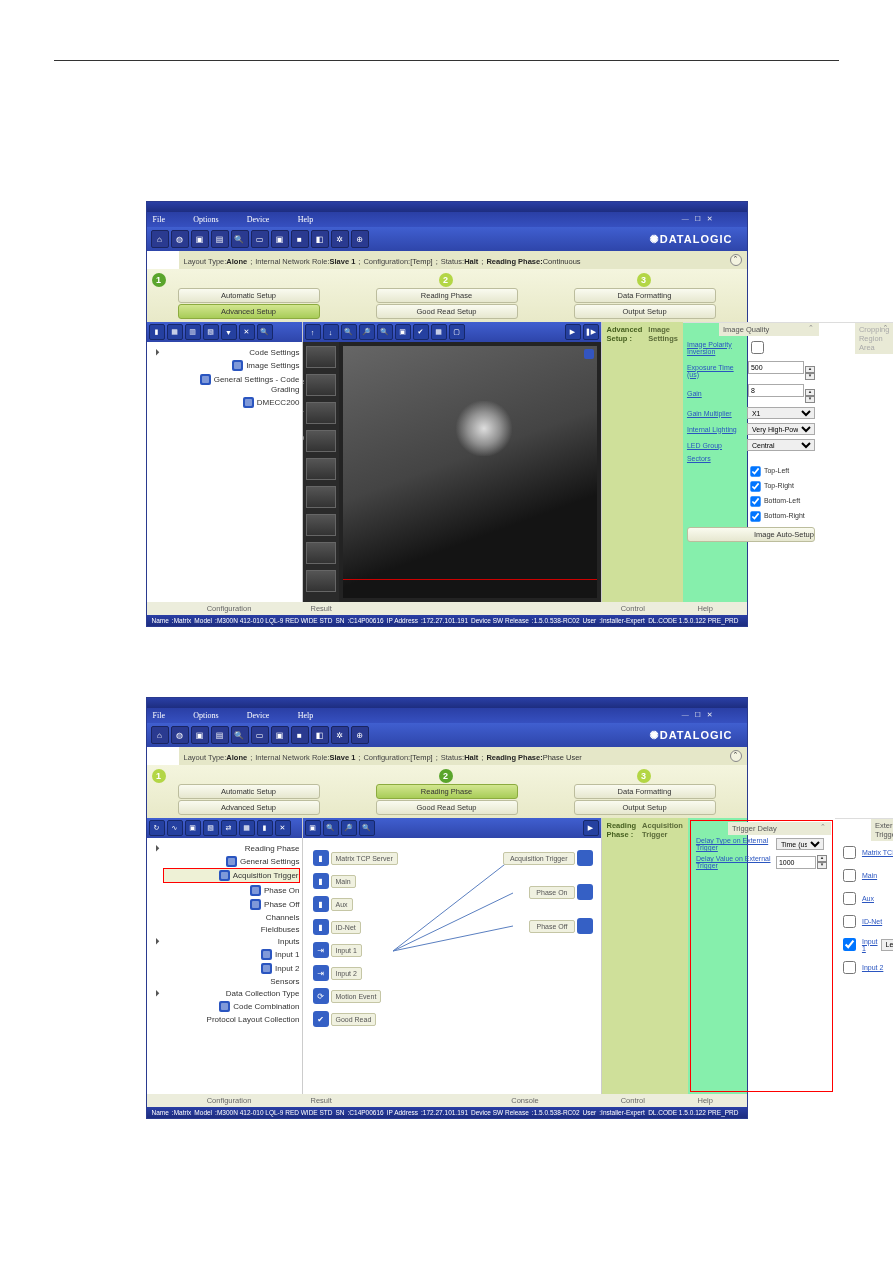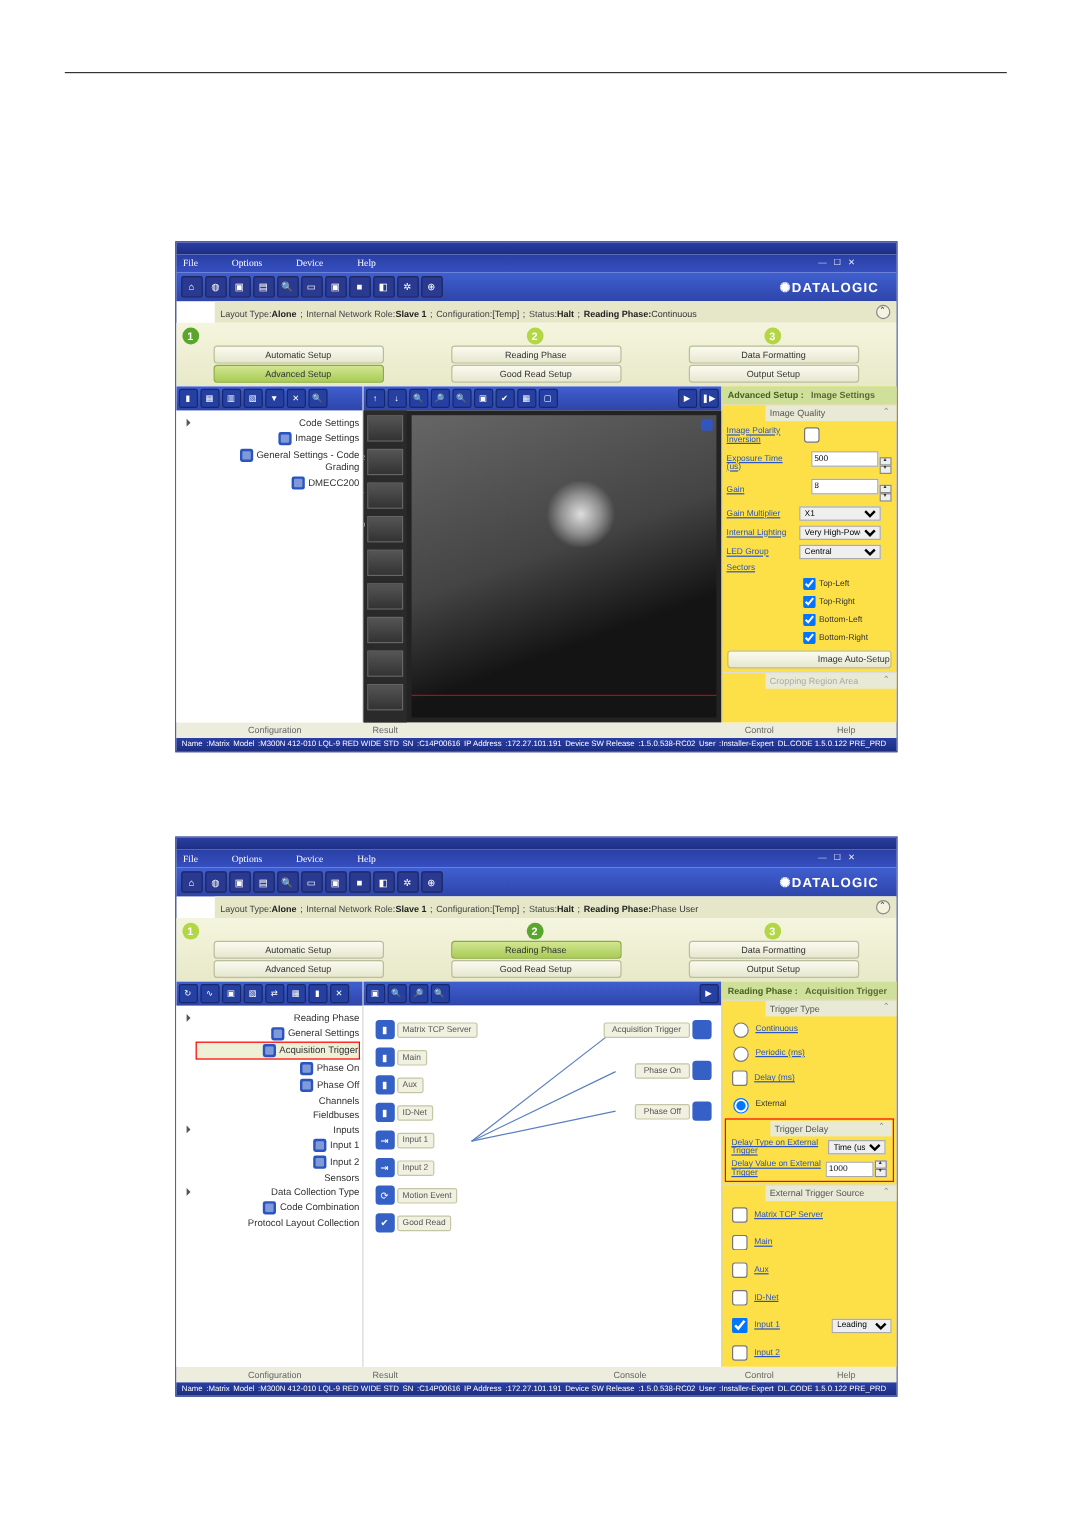--- a/index.html
+++ b/index.html
@@ -46,21 +46,21 @@
   .thumbs { width:36px; background:#2a2a2a; padding:4px 0; overflow:hidden;}
   .thumb { width:28px; height:20px; margin:0 auto 6px auto; background:linear-gradient(#555,#333); border:1px solid #666; position:relative;}
   .thumb .num { position:absolute; left:-9px; top:4px; color:#ccc; font-size:6px;}
   .frame { flex:1; margin:4px; background:linear-gradient(160deg,#666 0%,#444 45%,#141414 70%); position:relative;}
   .glow { position:absolute; left:44%; top:22%; width:60px; height:55px; background:radial-gradient(circle,#eee,#999 40%,transparent 70%); opacity:0.9;}
   .redline { position:absolute; bottom:18px; left:0; right:0; border-top:1px solid #c00;}
   .settings-icon{position:absolute;top:3px;right:3px;width:10px;height:10px;background:#3355c0;border-radius:2px;}
   .btmlabels { background:#eceddc; display:flex; font-size:7.5px; color:#666; padding:2px 5px;}
   .btmlabels .lpanel{width:155px;text-align:center;}
   .btmlabels .cpanel{flex:1;text-align:left;padding-left:4px;}
-  .right { width:145px; background:#fde047; border-left:1px solid #ccc; display:flex; flex-direction:column;}
+  .right { width:145px; background:#86efac; border-left:1px solid #ccc; display:flex; flex-direction:row;}
   .rhead { background:#cfe09a; padding:3px 5px; font-size:7.5px; font-weight:bold; color:#5a6a38; display:flex; gap:6px;}
   .rhead span:first-child{color:#476020;}
   .panel-sec { border-top:1px solid #ddd; }
   .panel-title { background:#e9ead6; padding:2px 4px; font-size:7.5px; color:#555; position:relative;margin-left:36px;}
   .panel-title::after{content:"⌃";position:absolute;right:5px;top:1px;font-size:7px;color:#888;}
   .prow { display:flex; align-items:center; padding:2px 4px; font-size:7px; }
   .prow .pl { width:60px; color:#2a55c0; text-decoration:underline; }
   .prow .pv { flex:1; }
   .prow input[type=text]{ width:50px; font-size:7px; border:1px solid #aaa; padding:0 2px; height:11px;}
   .prow select { width:68px; font-size:7px; border:1px solid #aaa; height:12px;}
@@ -398,39 +398,20 @@
               <div class="dlbl">Phase Off</div>
               <div class="dic"></div>
             </div>
       </div>
     </div>
     <div class="right">
       <div class="rhead">
         <span>Reading Phase :</span>
         <span>Acquisition Trigger</span>
       </div>
-      <div class="panel-sec">
-        <div class="panel-title">Trigger Type</div>
-        <div class="prow">
-              <input type="radio" style="">
-              <span style="color:#2a55c0;text-decoration:underline;margin-left:3px;">Continuous</span>
-            </div>
-        <div class="prow">
-              <input type="radio" style="">
-              <span style="color:#2a55c0;text-decoration:underline;margin-left:3px;">Periodic (ms)</span>
-            </div>
-        <div class="prow">
-              <input type="checkbox" style="">
-              <span style="color:#2a55c0;text-decoration:underline;margin-left:3px;">Delay (ms)</span>
-            </div>
-        <div class="prow">
-              <input type="radio" checked="" style="">
-              <span style="margin-left:3px;">External</span>
-            </div>
-      </div>
       <div class="redsec">
         <div class="panel-title">Trigger Delay</div>
         <div class="prow">
               <span class="pl" style="width:80px;">Delay Type on External Trigger</span>
               <select style="width:48px;"><option>Time (us)</option></select>
             </div>
         <div class="prow">
               <span class="pl" style="width:80px;">Delay Value on External Trigger</span>
               <input type="text" style="width: 34px;" value="1000">
               <span class="spin">

